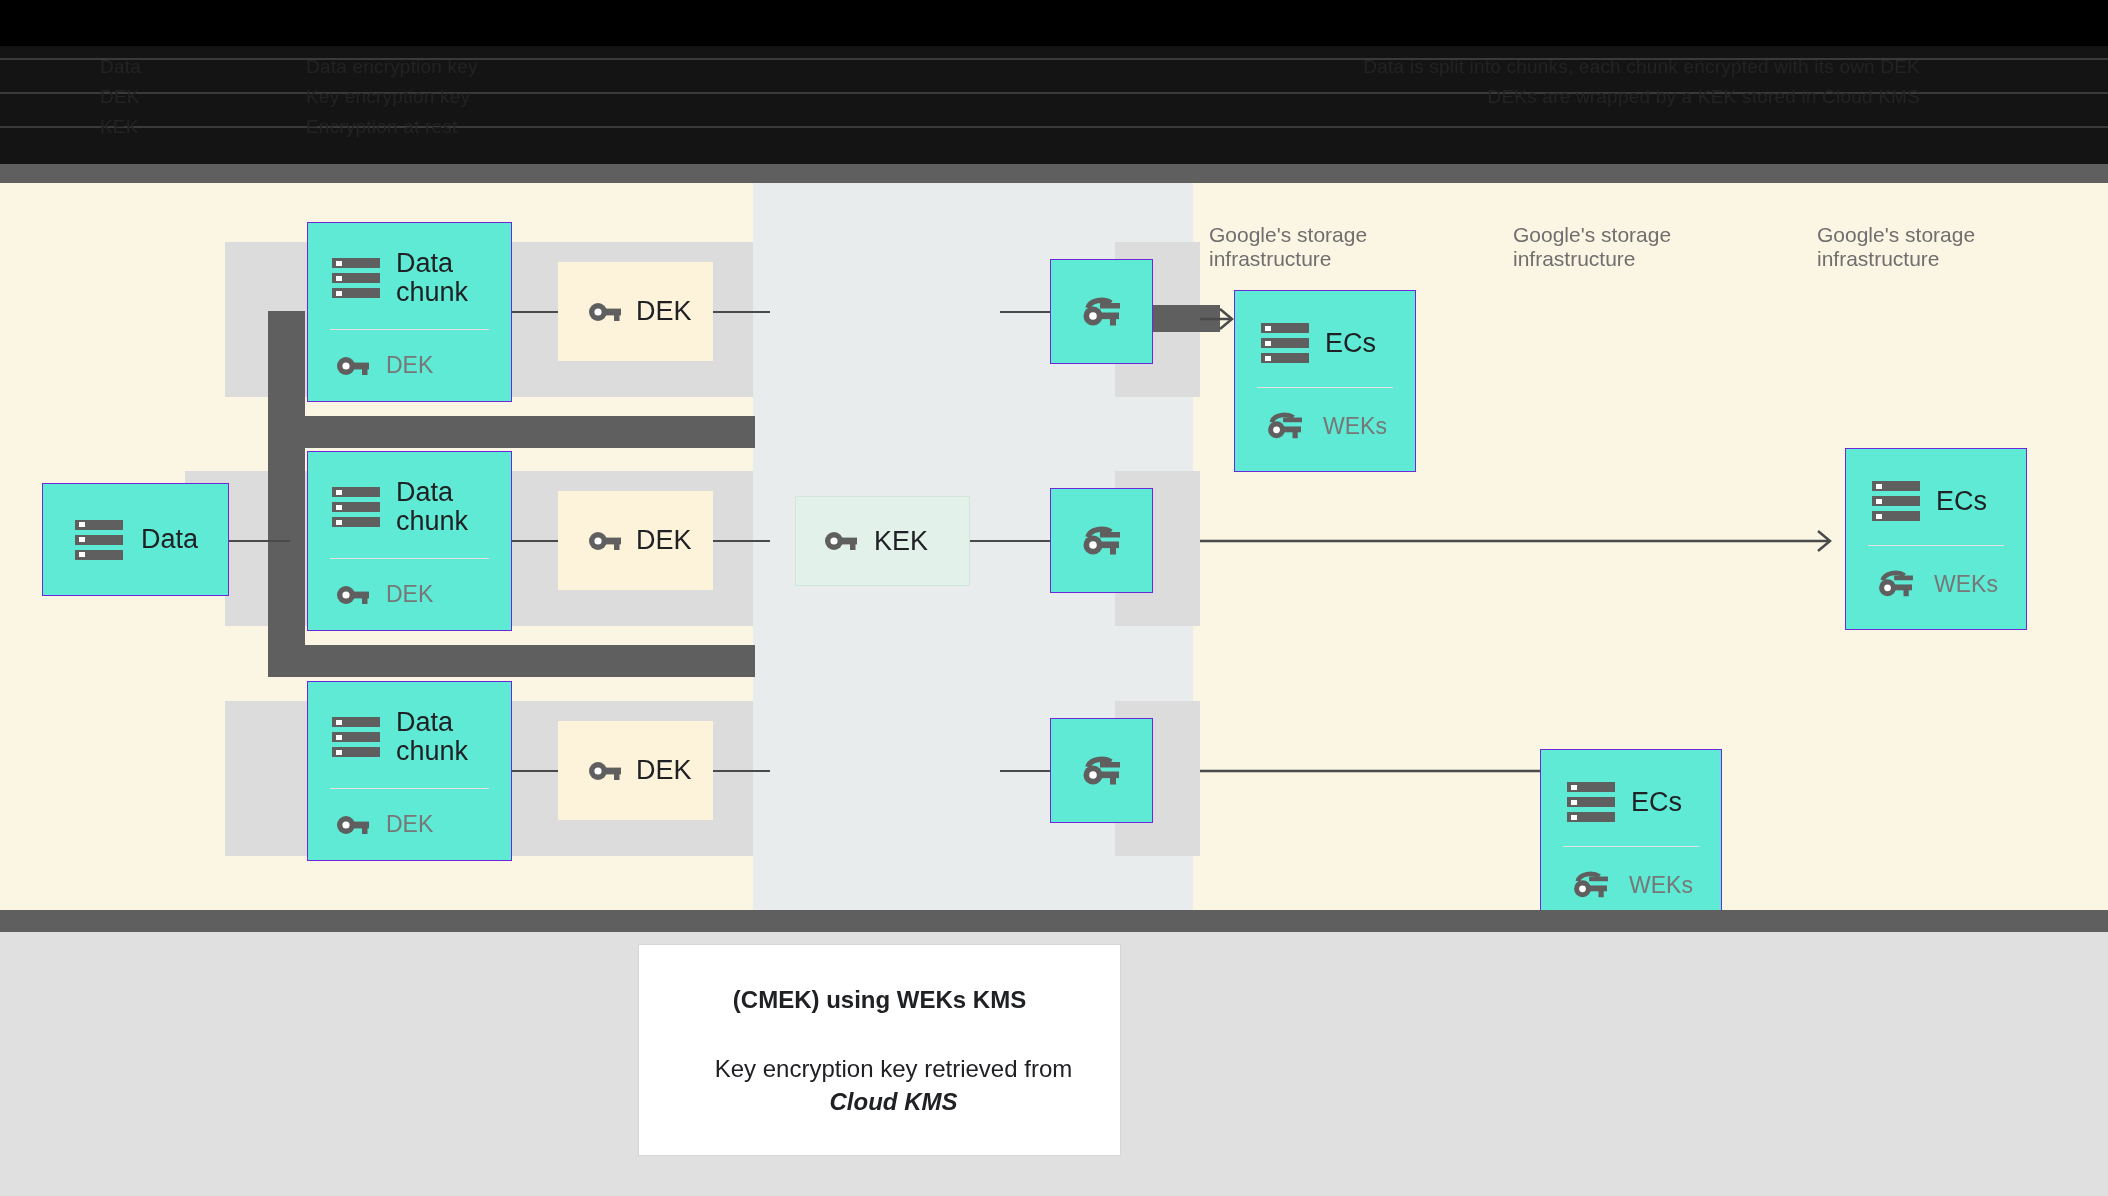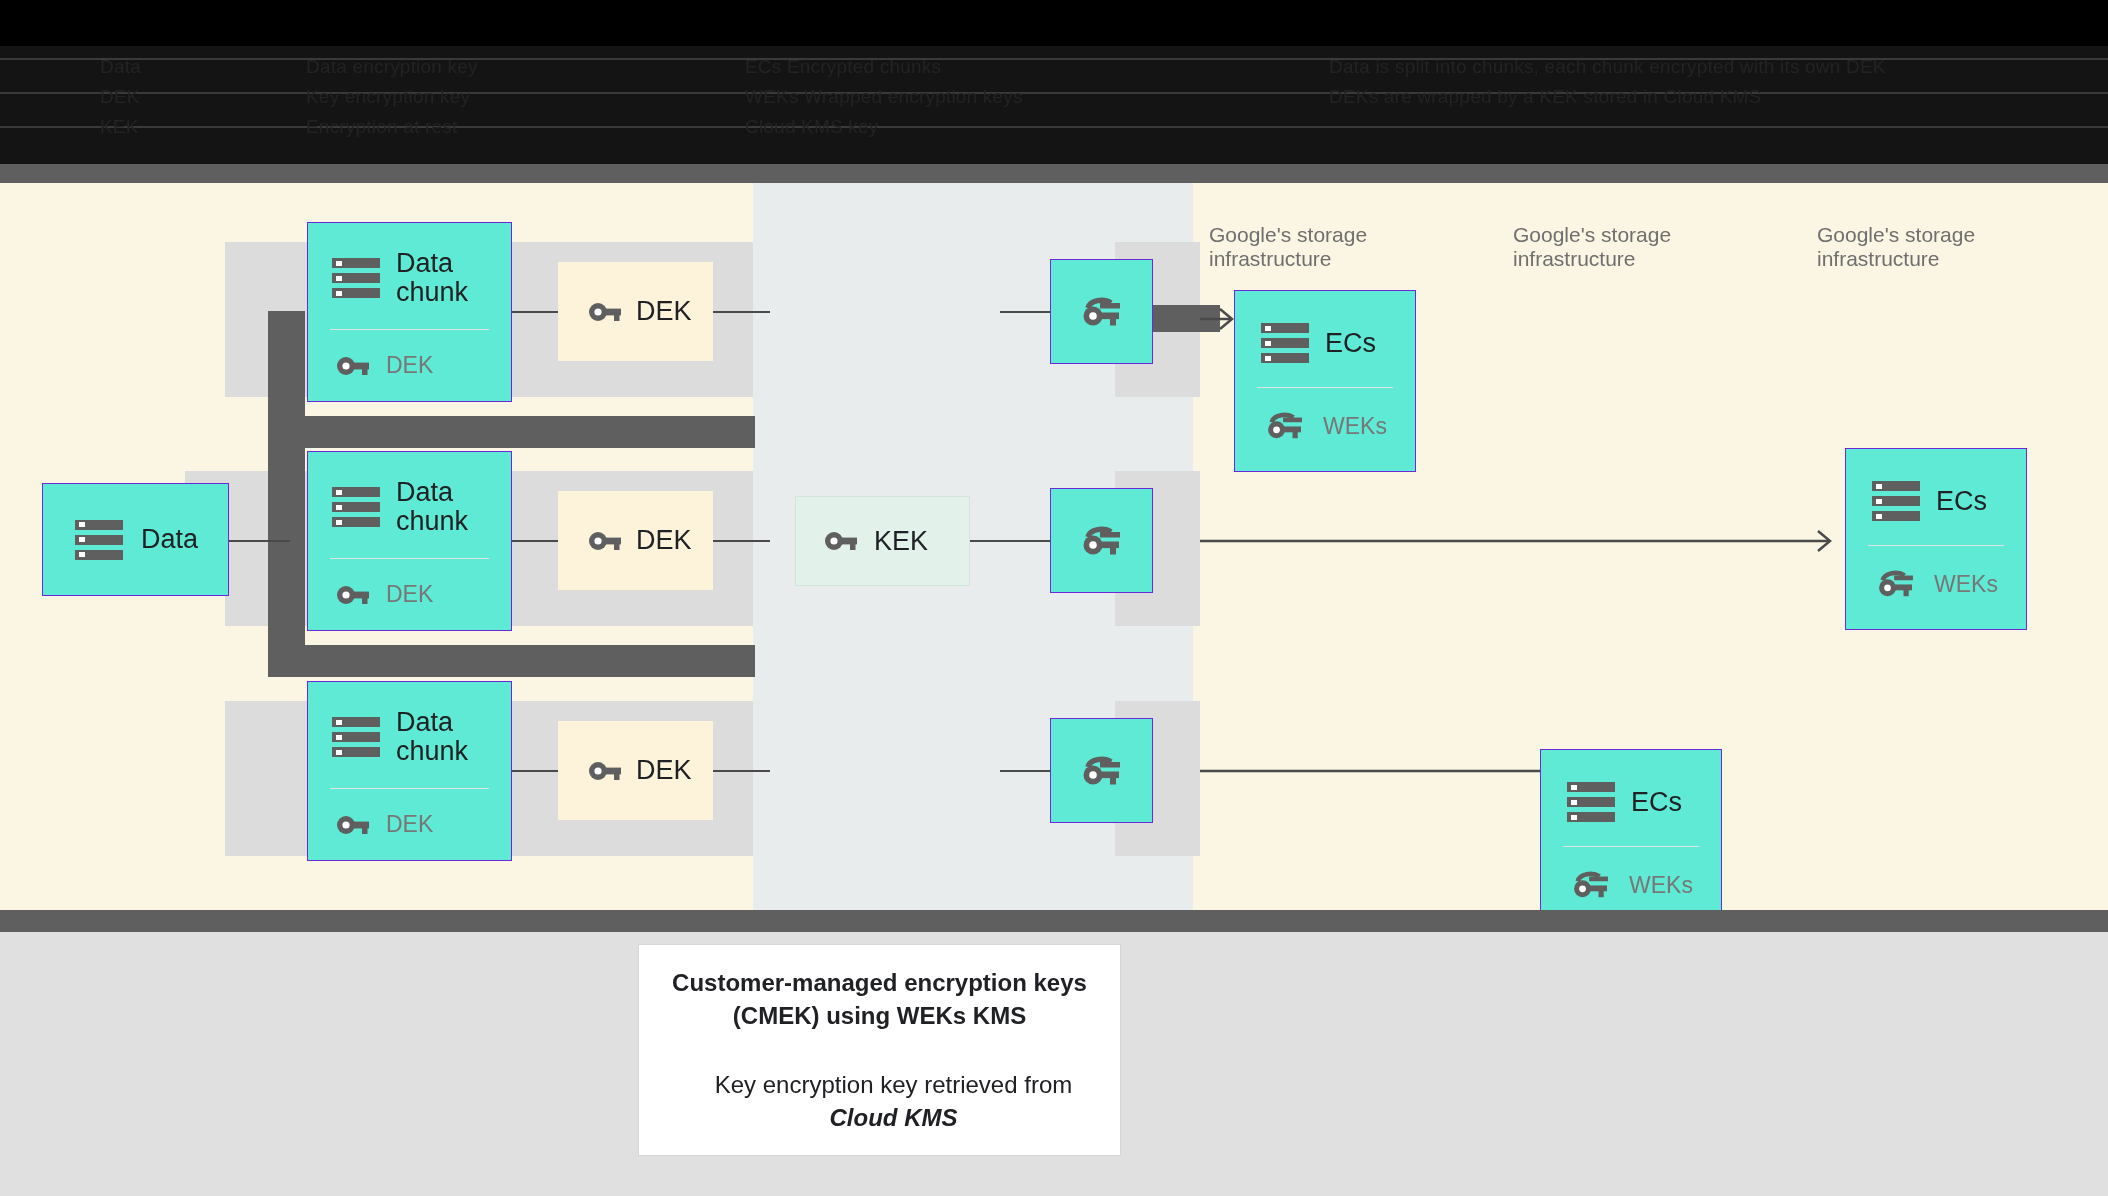--- a/index.html
+++ b/index.html
@@ -12,21 +12,21 @@
   #stage { position: relative; width: 2108px; height: 1196px; background:#e0e0e0; }
 
   
   .legend-band { position:absolute; left:0; top:0; width:2108px; height:164px; background:#000000; }
   .legend-inner { position:absolute; left:0; top:46px; width:2108px; height:118px; background:#141414; }
   .legend-col { position:absolute; color:#232323; font-size:19px; line-height:30px; white-space:pre-line;
                 letter-spacing:.2px; filter: blur(.2px); }
   .lc1 { left:100px; top:52px; width:200px; }
   .lc2 { left:306px; top:52px; width:260px; }
   .lc3 { left:745px; top:52px; width:300px; }
-  .lc4 { left:1329px; top:52px; width:640px; }
+  .lc4 { left:1280px; top:52px; width:640px;text-align:right; }
   .legend-rule { position:absolute; background:#3a3a3a; height:2px; }
 
   
   .top-strip { position:absolute; left:0; top:164px; width:2108px; height:19px; background:#5f5f5f; }
 
   
   .canvas { position:absolute; left:0; top:183px; width:2108px; height:727px; background:#fbf5e3; }
 
   
   .kek-band { position:absolute; left:753px; top:0; width:440px; height:727px; background:#e8ecec; }
@@ -85,23 +85,20 @@
     <div class="legend-inner"></div>
     <div class="legend-rule" style="left:0;top:58px;width:2108px;"></div>
     <div class="legend-rule" style="left:0;top:92px;width:2108px;"></div>
     <div class="legend-rule" style="left:0;top:126px;width:2108px;"></div>
     <div class="legend-col lc1">Data
 DEK
 KEK</div>
     <div class="legend-col lc2">Data encryption key
 Key encryption key
 Encryption at rest</div>
-    <div class="legend-col lc3">ECs  Encrypted chunks
-WEKs Wrapped encryption keys
-Cloud KMS key</div>
     <div class="legend-col lc4">Data is split into chunks, each chunk encrypted with its own DEK
 DEKs are wrapped by a KEK stored in Cloud KMS</div>
   </div>
 
   <div class="top-strip"></div>
 
   <div class="canvas">
 
     <div class="kek-band"></div>
 
@@ -356,19 +353,18 @@
         <span class="label-grey">WEKs</span>
       </div>
     </div>
 
   </div>
 
   <div class="bottom-bar"></div>
   <div class="bottom-area"></div>
 
   <div class="caption">
-    <div class="cap-strong">Customer-managed encryption keys</div>
     <div class="cap-strong">(CMEK) using WEKs KMS</div>
     <div class="cap-reg">Key encryption key retrieved from</div>
     <div class="cap-reg" style="margin-top:0;font-weight:bold;font-style:italic;">Cloud KMS</div>
   </div>
 
 </div>
 
 </body></html>

